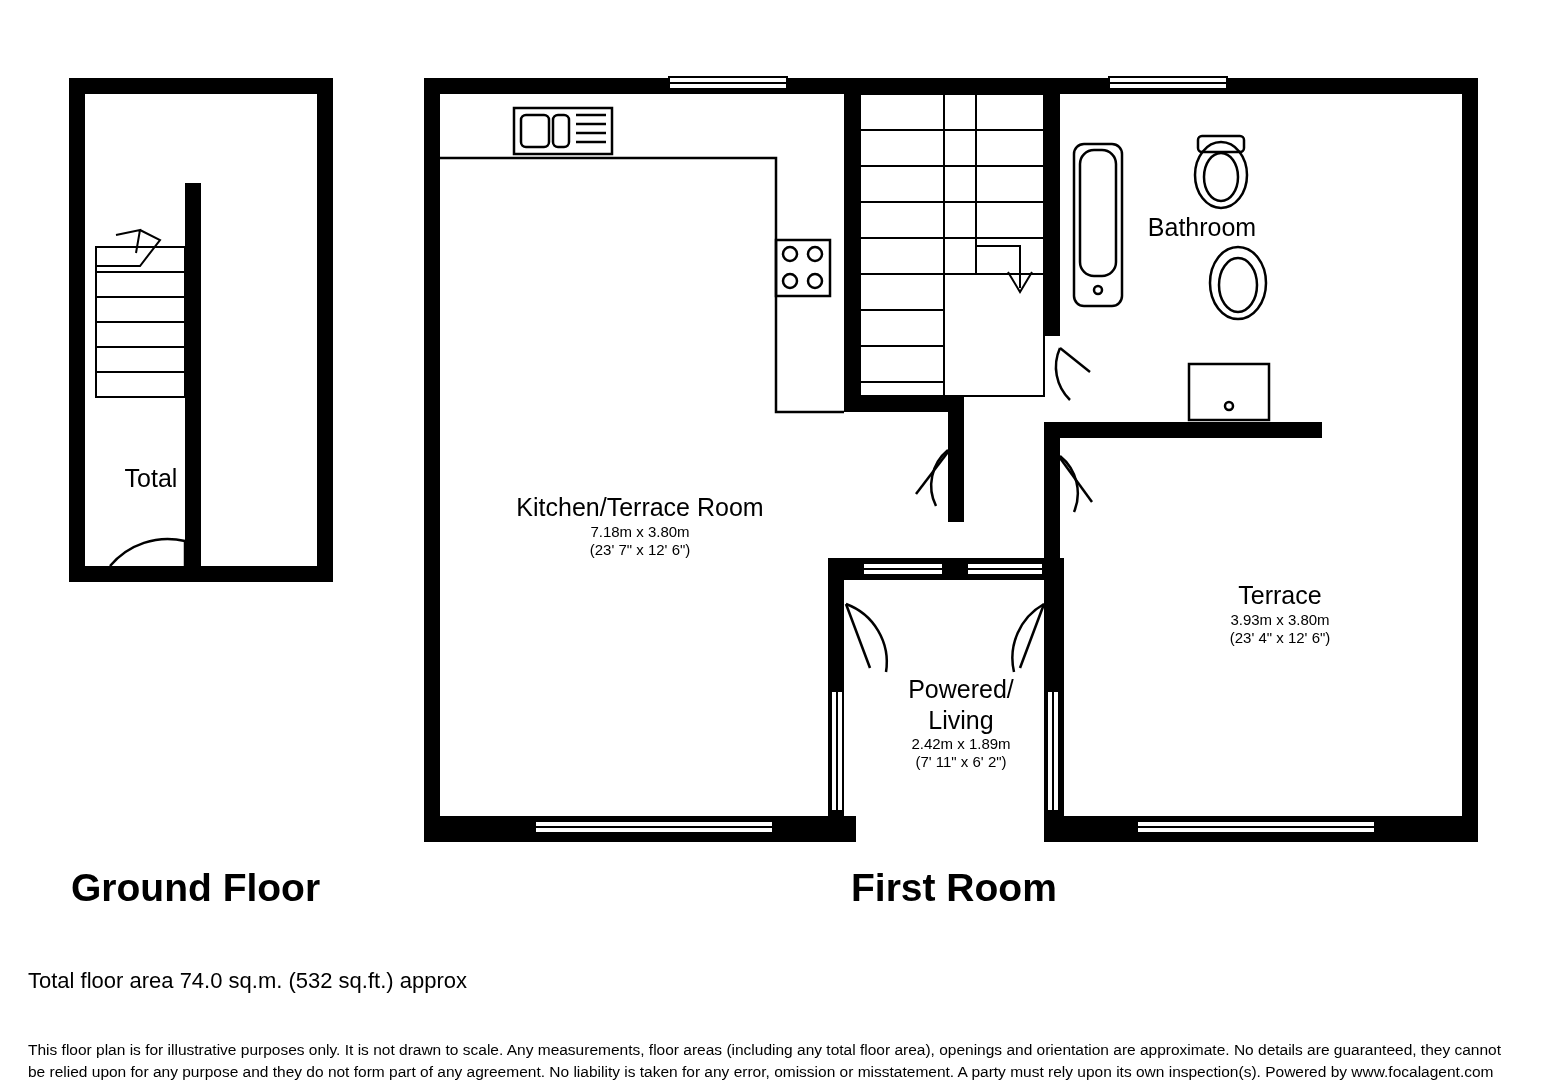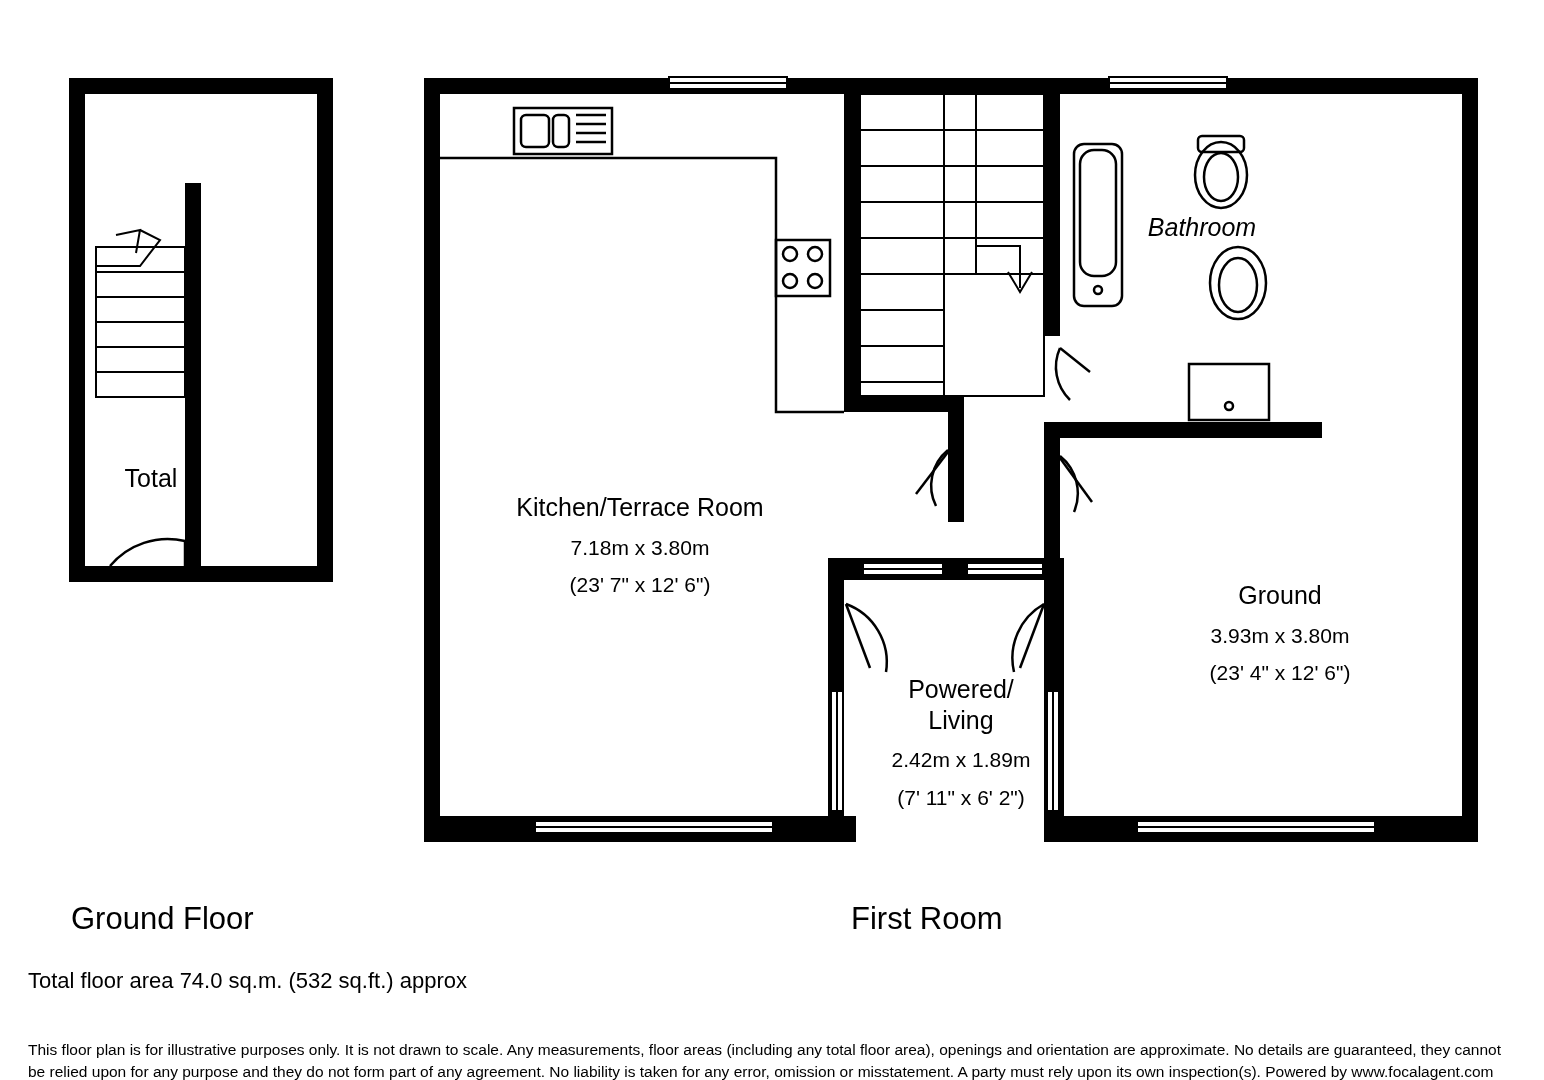--- a/index.html
+++ b/index.html
@@ -28,29 +28,27 @@
   .room-label {
     position: absolute;
     text-align: center;
     line-height: 1.22;
     white-space: nowrap;
   }
   .room-name {
     font-size: 25px;
   }
   .room-dim {
-    font-size: 21px;
-    margin-top: 12px;
+    font-size: 15px;
   }
   .floor-title {
     position: absolute;
-    font-size: 31px;
-    font-weight: normal;
+    font-size: 39px;
+    font-weight: bold;
     white-space: nowrap;
-    margin-top: 35px;
   }
   .total-area {
     position: absolute;
     font-size: 22px;
     white-space: nowrap;
   }
   .disclaimer {
     position: absolute;
     font-size: 15.5px;
     line-height: 1.45;
@@ -238,26 +236,26 @@
         <line x1="1044" y1="604" x2="1020" y2="668"></line>
       </g>
     </svg>
 
     <div class="room-label" style="left:440px; top:492px; width:400px;">
       <div class="room-name">Kitchen/Terrace Room</div>
       <div class="room-dim">7.18m x 3.80m</div>
       <div class="room-dim">(23' 7" x 12' 6")</div>
     </div>
 
-    <div class="room-label" style="left:1090px; top:212px; width:224px;font-style:italic;">
+    <div class="room-label" style="left:1090px; top:212px; width:224px;">
       <div class="room-name">Bathroom</div>
     </div>
 
     <div class="room-label" style="left:1100px; top:580px; width:360px;">
-      <div class="room-name">Ground</div>
+      <div class="room-name">Terrace</div>
       <div class="room-dim">3.93m x 3.80m</div>
       <div class="room-dim">(23' 4" x 12' 6")</div>
     </div>
 
     <div class="room-label" style="left:826px; top:674px; width:270px;">
       <div class="room-name">Powered/</div>
       <div class="room-name">Living</div>
       <div class="room-dim">2.42m x 1.89m</div>
       <div class="room-dim">(7' 11" x 6' 2")</div>
     </div>

